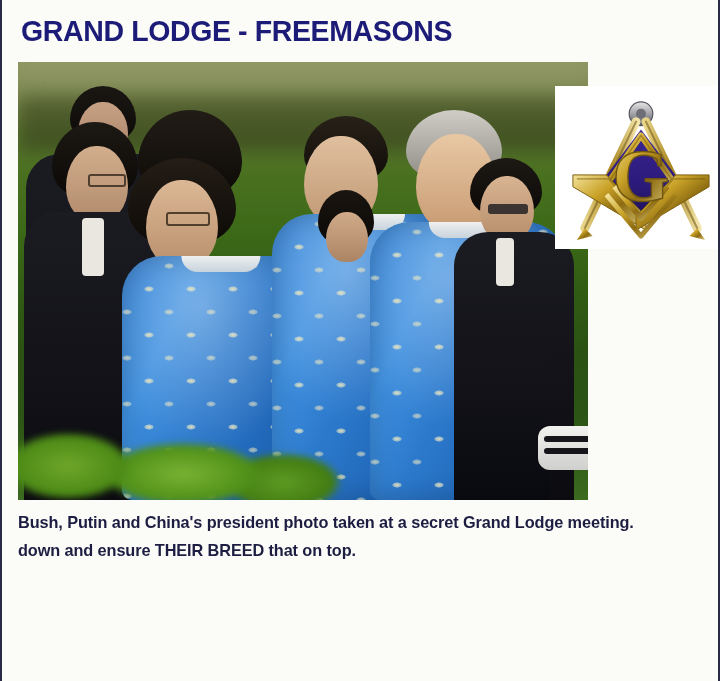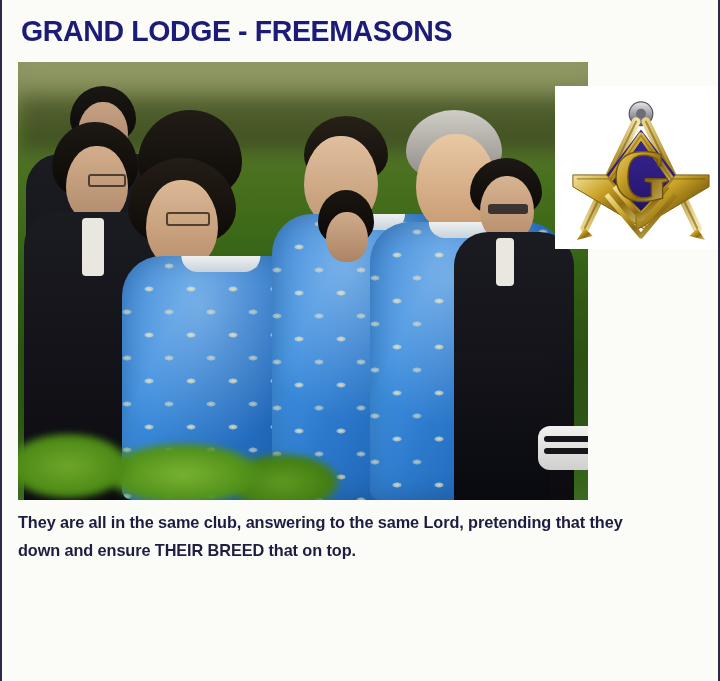--- a/index.html
+++ b/index.html
@@ -331,17 +331,17 @@
           <polyline points="40,104 75,146 110,104"></polyline>
           <polyline points="48,96 75,128 102,96"></polyline>
         </g>
 
         <text x="75" y="110" text-anchor="middle" font-family="'Liberation Serif', serif" font-size="74" font-weight="bold" fill="url(#gold)" stroke="#6f5510" stroke-width="1.4">G</text>
       </svg>
     </div>
   </div>
 
   <div class="caption">
-    <p>They are all in the same club, answering to the same Lord, pretending that they</p>
+    <p>Bush, Putin and China's president photo taken at a secret Grand Lodge meeting.</p>
     <p>down and ensure THEIR BREED that on top.</p>
   </div>
 
 </div>
 
 </body></html>

